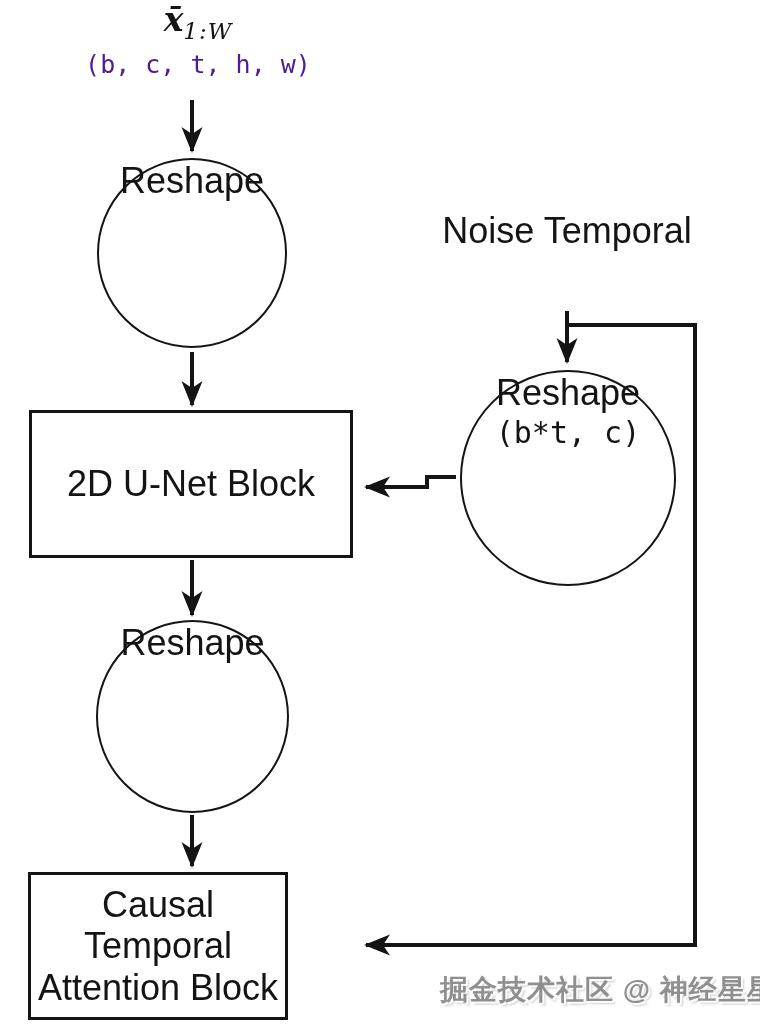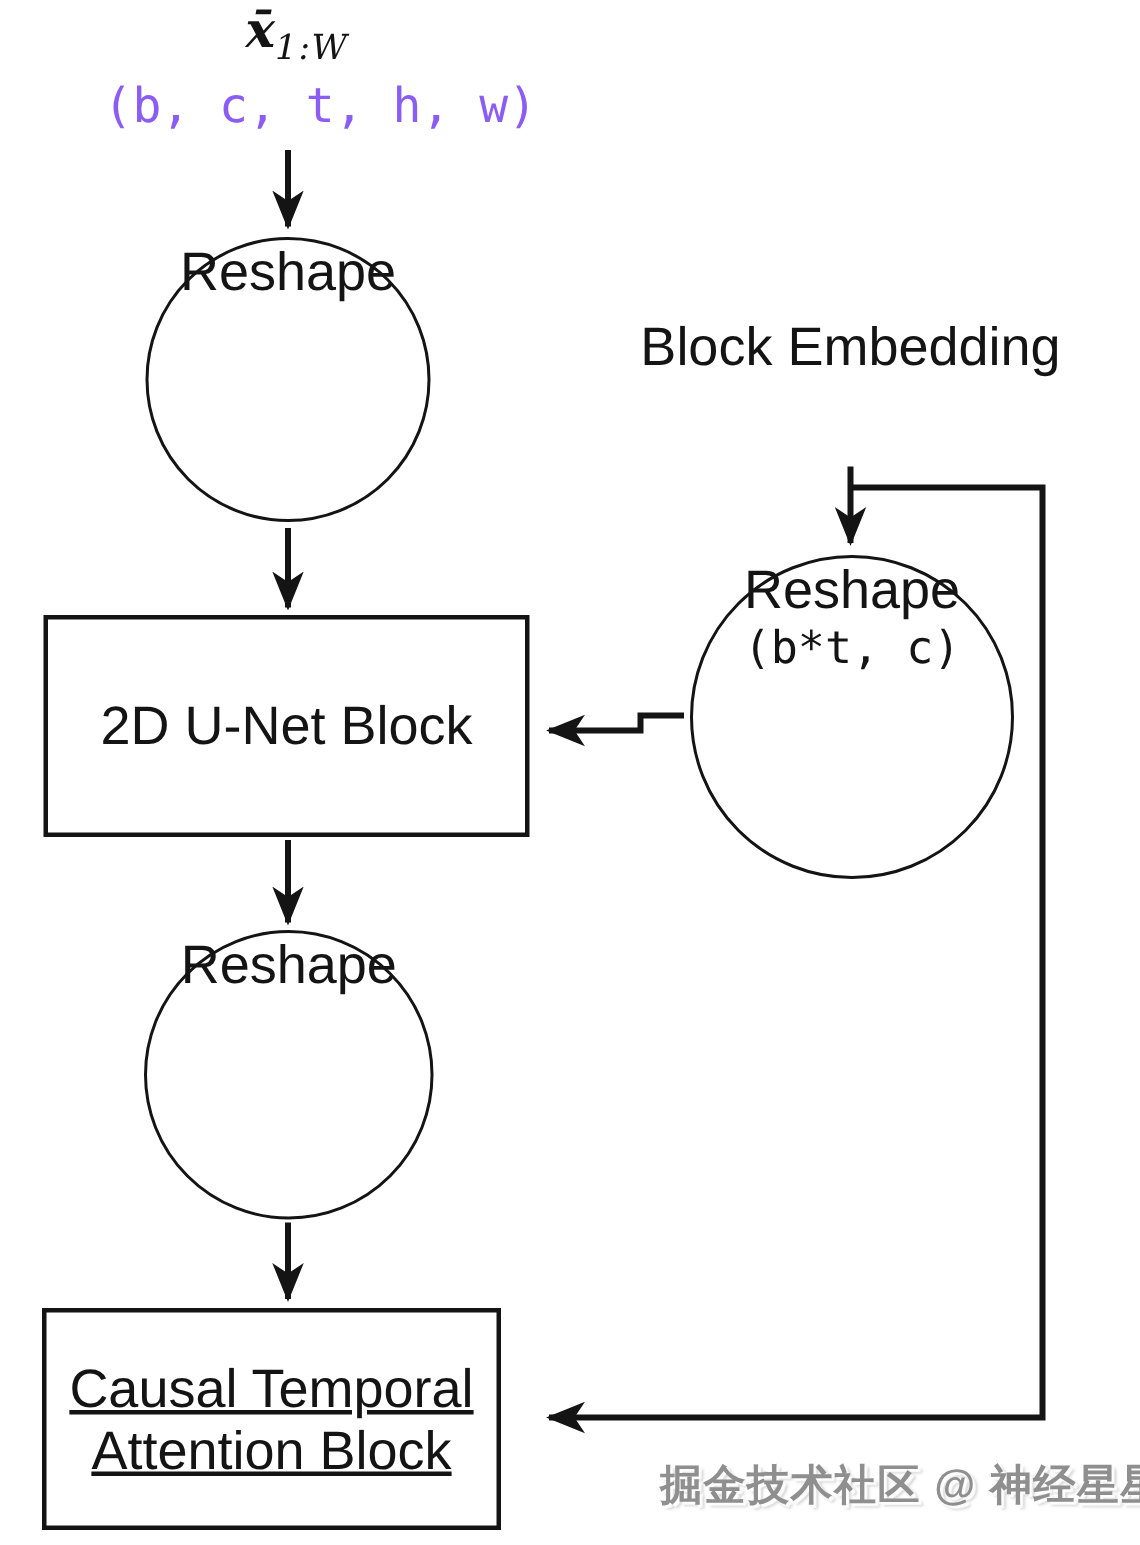--- a/index.html
+++ b/index.html
@@ -73,28 +73,27 @@
     font-weight: bold;
   }
   .math-line sub {
     font-style: italic;
     font-size: 23px;
     letter-spacing: 1px;
     margin-top: 48px;
   }
   .top-mono {
     font-family: "DejaVu Sans Mono", monospace;
-    font-size: 32px;
+    font-size: 25px;
     margin-top: 6px;
     white-space: pre;
-    color: #8b5cf6;
-    text-align: right;
+    color: #4c1d95;
   }
   .unet-rect   { left: 29px;  top: 410px; width: 324px; height: 148px; }
-  .causal-rect { left: 28px;  top: 872px; width: 306px; height: 148px; text-decoration: underline; }
+  .causal-rect { left: 28px;  top: 872px; width: 260px; height: 148px; }
   .causal-rect .node-title { max-width: 300px; }
   .circle-1 { left: 97px;  top: 158px; width: 190px; height: 190px; }
   .circle-2 { left: 96px;  top: 620px; width: 193px; height: 193px; }
   .circle-3 { left: 460px; top: 370px; width: 216px; height: 216px; }
   .rect-node .mono-line { margin-top: 6px; }
   .circle-3 .mono-line  { margin-top: 2px; }
 
   .input-label { left: 38px; top: 2px; width: 320px; }
   .noise-label { left: 417px; top: 210px; width: 300px; }
   .noise-label .node-title { font-size: 36px; }
@@ -133,21 +132,21 @@
     <path d="M456,477 H427 V487 H366" stroke="#141414" stroke-width="4" fill="none" marker-end="url(#arrow)"></path>
     <path d="M567,325 H695 V945 H366" stroke="#141414" stroke-width="4" fill="none" marker-end="url(#arrow)"></path>
   </svg>
 
   <div class="float-label input-label">
     <div class="math-line"><span class="sym">x̄</span><sub>1:W</sub></div>
     <div class="top-mono">(b, c, t, h, w)</div>
   </div>
 
   <div class="float-label noise-label">
-    <div class="node-title">Block Embedding</div>
+    <div class="node-title">Noise Temporal</div>
   </div>
 
   <div class="circle-node circle-1">
     <div class="node-title">Reshape</div>
   </div>
 
   <div class="rect-node unet-rect">
     <div class="node-title">2D U-Net Block</div>
   </div>
 

